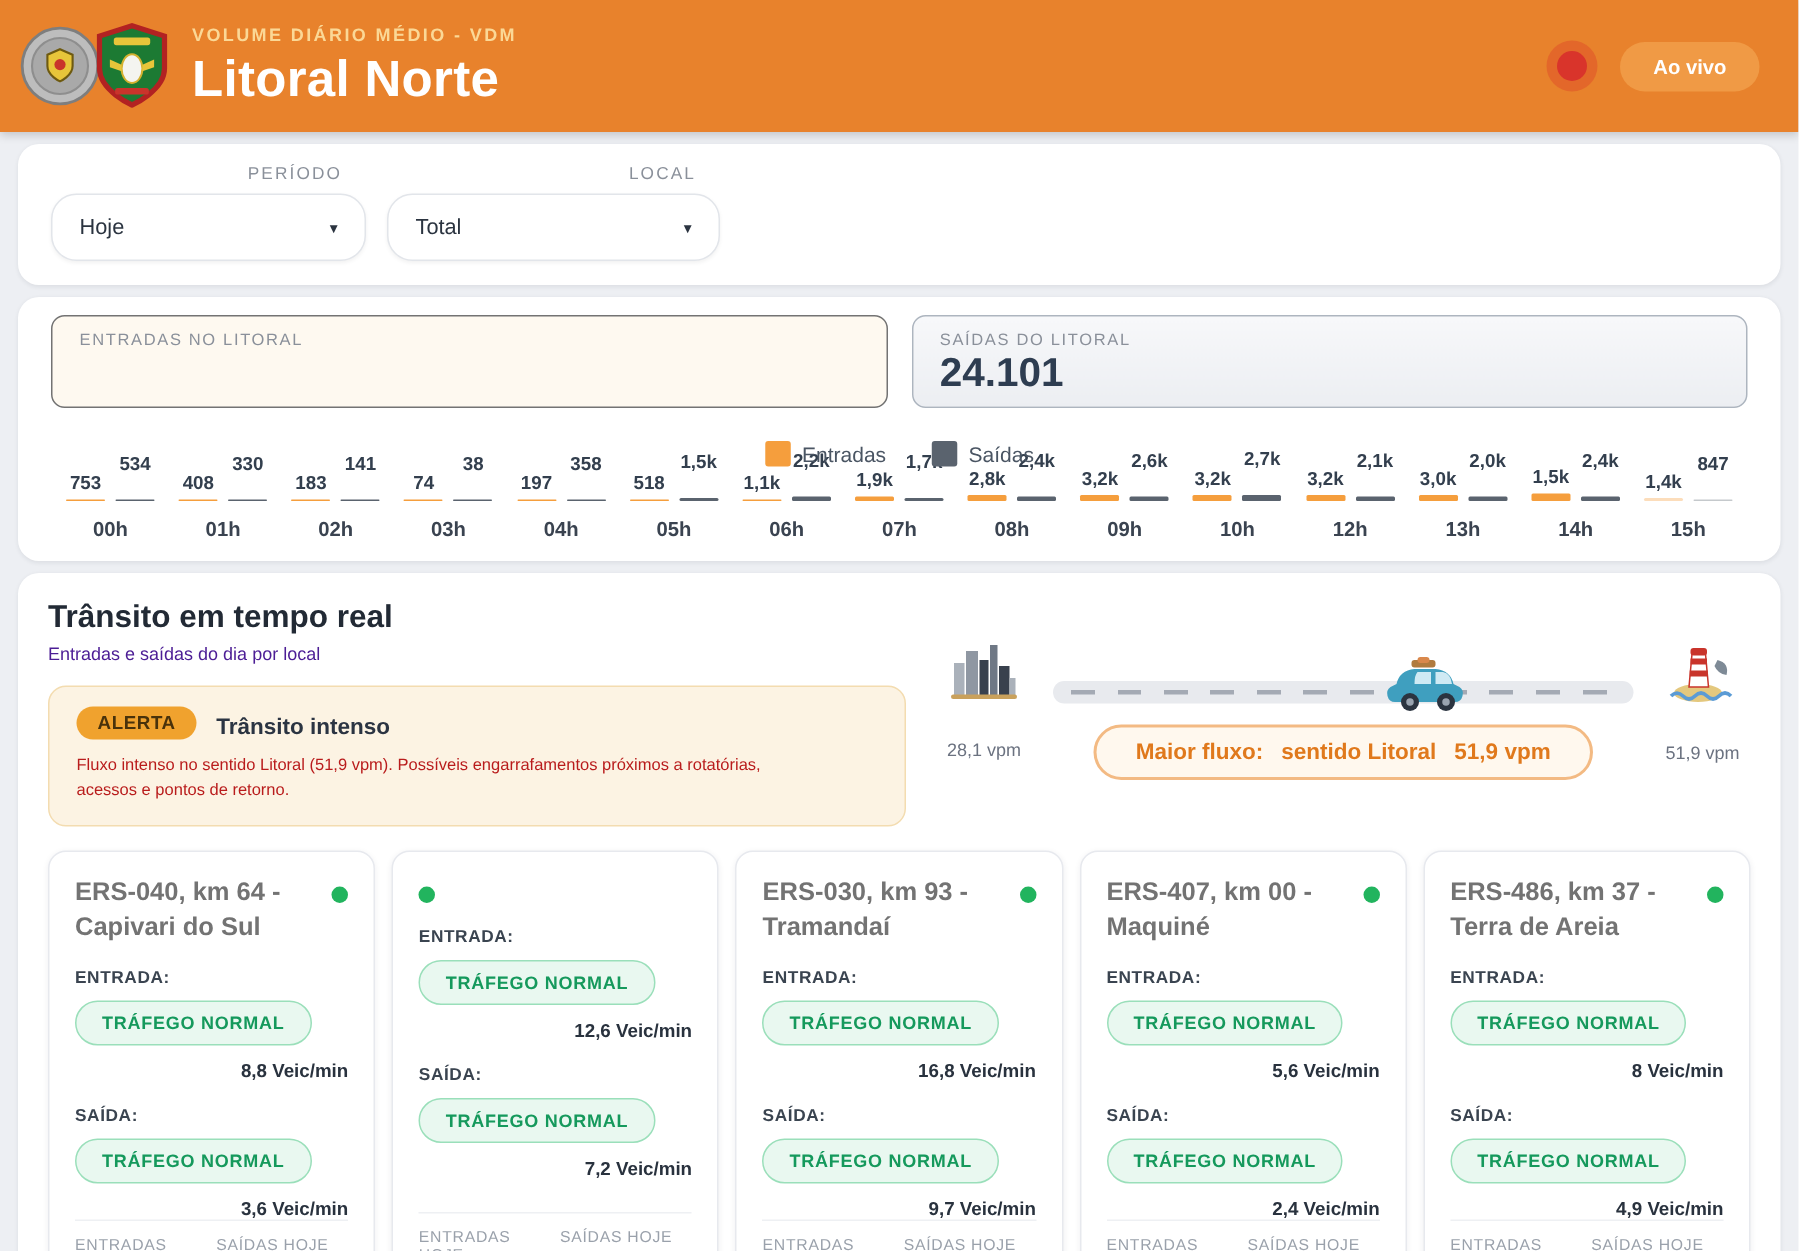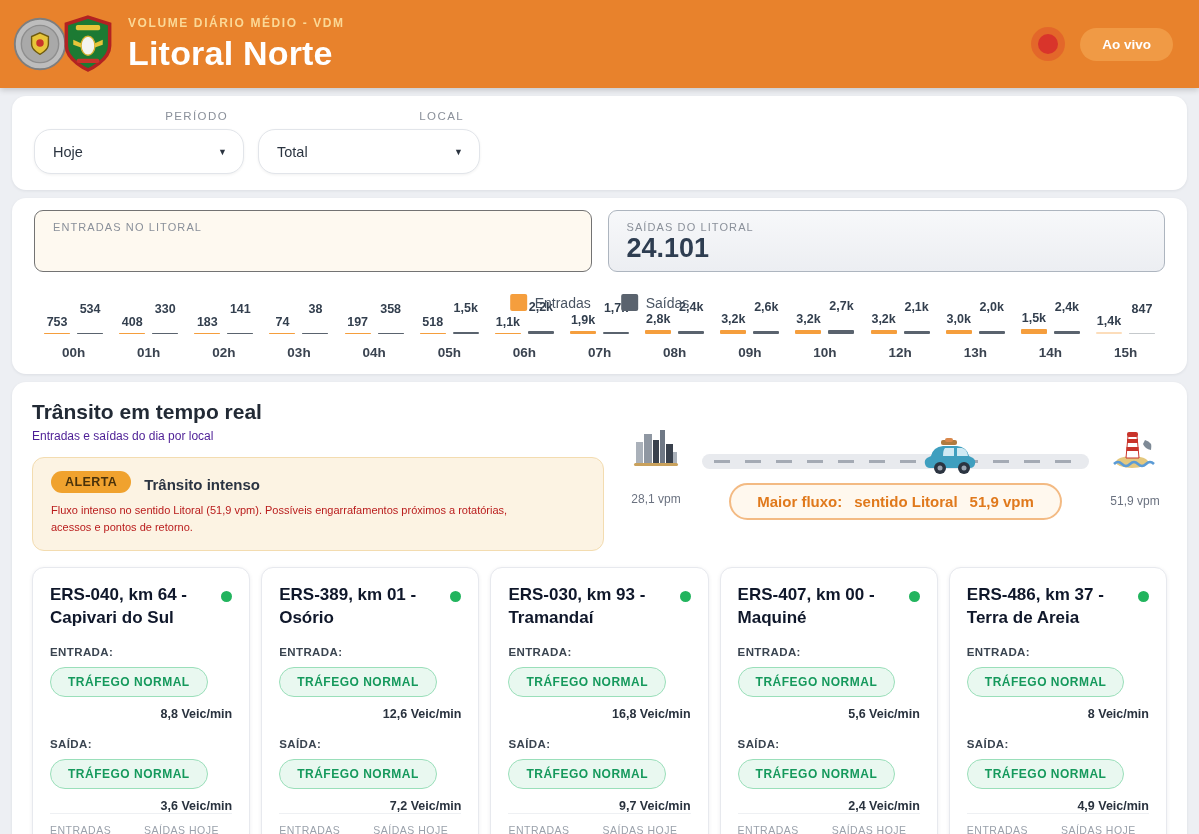--- a/index.html
+++ b/index.html
@@ -88,21 +88,21 @@
   .car{ position:absolute; top:-16px; left:57%; }
   .flow-pill{ margin:14px auto 0; width:max-content; background:#FFF8EE;
     border:2px solid #F3BA83; border-radius:999px; padding:8px 26px;
     display:flex; gap:12px; font-size:15px; font-weight:bold; color:#E0791C; }
   
   .locations-grid{ display:grid; grid-template-columns:repeat(5,1fr); gap:11px; margin-top:16px; }
   .loc-card{ background:#fff; border:1px solid #E7E9EE; border-radius:12px;
     box-shadow:0 1px 4px rgba(25,35,50,.07); padding:16px 17px 14px; height:307px;
     display:flex; flex-direction:column; }
   .loc-head{ display:flex; gap:8px; }
-  .loc-title{ flex:1; font-size:17px; font-weight:600; color:#0f172a; line-height:1.32; }
+  .loc-title{ flex:1; font-size:17px; font-weight:600; color:#737373; line-height:1.32; }
   .status-dot{ width:11px; height:11px; border-radius:50%; background:#22B45E; margin-top:7px; }
   .dir-label{ font-size:11.5px; font-weight:bold; color:#3A4450; letter-spacing:.4px; margin-top:17px;}
   .traffic-pill{ margin-top:9px; width:max-content; background:#E9F8F0; border:1px solid #9ADFBA;
     border-radius:999px; padding:7px 17px; font-size:12px; font-weight:bold; color:#15995C;
     letter-spacing:.5px; }
   .rate{ text-align:right; font-size:12.5px; font-weight:bold; color:#29323E; margin-top:10px; }
   .loc-footer{ margin-top:auto; border-top:1px solid #EEF0F3; padding-top:10px;
     display:grid; grid-template-columns:1fr 1fr; gap:6px;}
   .foot-label{ font-size:10.5px; color:#9AA1AB; letter-spacing:.5px; }
   .foot-value{ font-size:21px; font-weight:bold; margin-top:4px; }
@@ -501,21 +501,20 @@
       </div>
       <div>
         <div class="foot-label">SAÍDAS HOJE</div>
         <div class="foot-value blue">3409</div>
       </div>
     </div>
   </div>
 
   <div class="loc-card">
     <div class="loc-head">
-      <div class="loc-title">ERS-389, km 01 - Osório</div>
       <span class="status-dot"></span>
     </div>
     <div class="dir-label">ENTRADA:</div>
     <div class="traffic-pill">TRÁFEGO NORMAL</div>
     <div class="rate">12,6 Veic/min</div>
     <div class="dir-label">SAÍDA:</div>
     <div class="traffic-pill">TRÁFEGO NORMAL</div>
     <div class="rate">7,2 Veic/min</div>
     <div class="loc-footer">
       <div>

